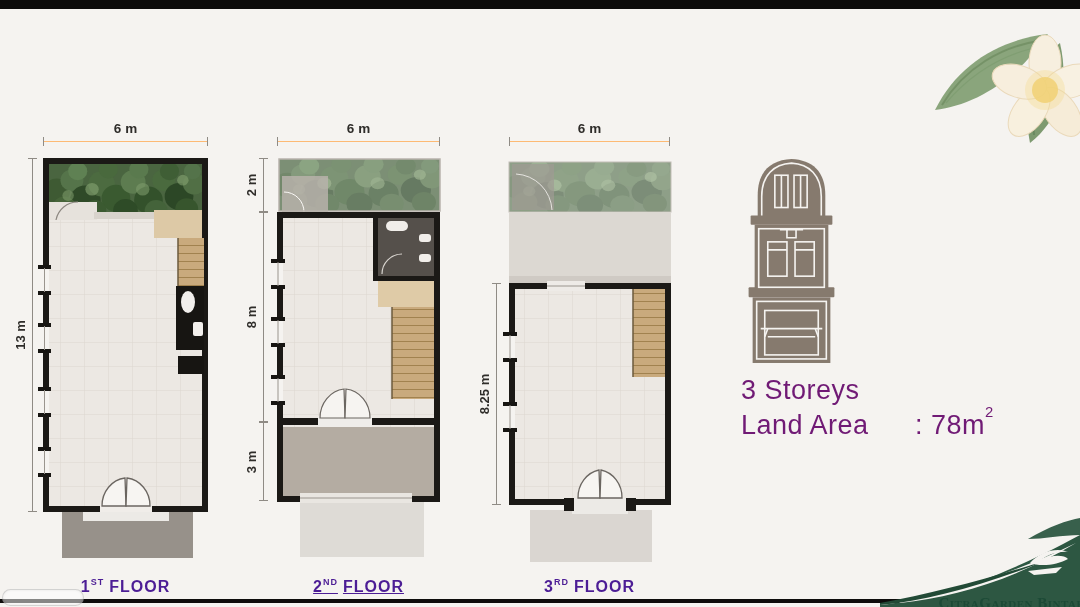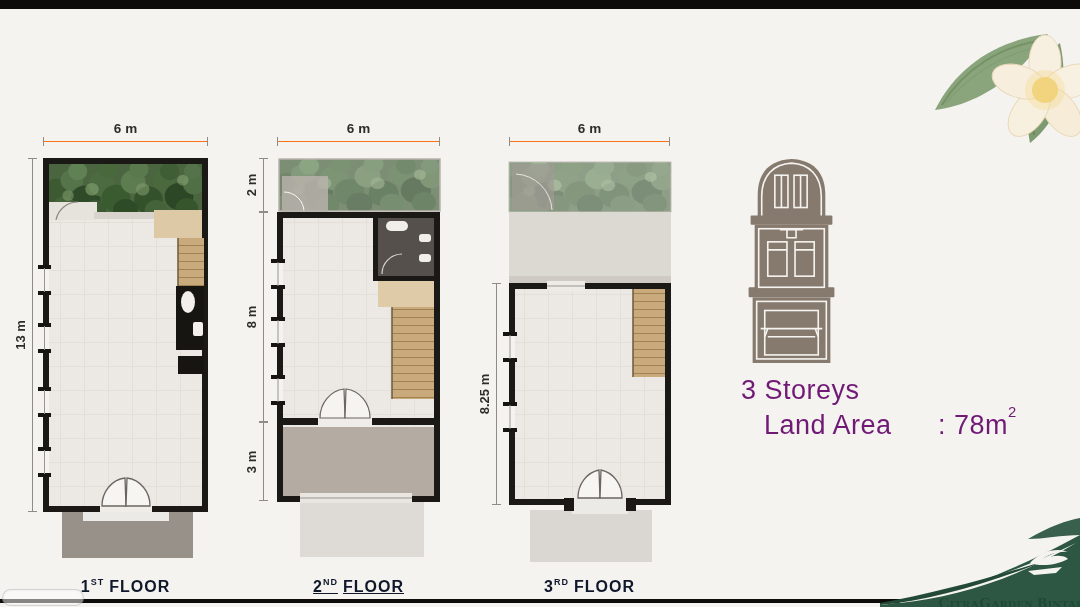--- a/index.html
+++ b/index.html
@@ -10,43 +10,43 @@
   .bar.bottom{top:599px;height:4px;z-index:4;}
 
   
   .title-block{position:absolute;left:12px;top:14px;z-index:3;}
   .title-block h1{margin:0;font-family:"Liberation Serif",serif;font-weight:700;
                   font-size:50px;line-height:1.05;color:#38322c;letter-spacing:1px;}
   .title-block .subtitle{font-family:"Liberation Serif",serif;font-size:31px;
                   color:#756a60;letter-spacing:3px;margin-top:4px;}
 
   
-  .dim-h{position:absolute;height:1px;background:#f97316;}
+  .dim-h{position:absolute;height:1px;background:#fdba74;}
   .dim-h::before,.dim-h::after{content:"";position:absolute;width:1px;height:9px;top:-4px;background:#8f8b85;}
   .dim-h::before{left:0;} .dim-h::after{right:0;}
   .dim-h .dim-label{position:absolute;left:50%;top:-20px;transform:translateX(-50%);
         font-size:13.5px;font-weight:700;color:#2f2d2a;white-space:nowrap;}
   .dim-v{position:absolute;width:1px;background:#8f8b85;}
   .dim-v::before,.dim-v::after{content:"";position:absolute;height:1px;width:9px;left:-4px;background:#8f8b85;}
   .dim-v::before{top:0;} .dim-v::after{bottom:0;}
   .dim-v .dim-label{position:absolute;top:50%;left:-12px;transform:translate(-50%,-50%) rotate(-90deg);
         font-size:13px;font-weight:700;color:#2f2d2a;white-space:nowrap;}
 
   .plan-svg{position:absolute;}
 
   
   .floor-label{position:absolute;top:578px;text-align:center;font-size:16px;font-weight:700;
-        color:#0f172a;letter-spacing:1px;}
+        color:#4c1d95;letter-spacing:1px;}
   .floor-label sup{font-size:9px;position:relative;top:-1px;}
   .floor-label .word{margin-left:5px;}
 
   
   .specs{position:absolute;left:741px;top:375px;color:#701a75;font-size:27px;letter-spacing:.5px;z-index:3;}
   .specs .row{margin-bottom:4px;white-space:nowrap;}
-  .specs .lbl{display:inline-block;width:174px;margin-left:23px;}
+  .specs .lbl{display:inline-block;width:174px;}
   .specs sup{font-size:.55em;position:relative;top:-.45em;}
 
   .bldg-icon{position:absolute;left:743px;top:151px;}
   .flower{position:absolute;right:0;top:5px;z-index:2;}
   .swoosh-wrap{position:absolute;right:0;bottom:0;width:200px;height:92px;z-index:5;}
   .wordmark{position:absolute;right:-14px;bottom:-5px;z-index:6;white-space:nowrap;
       font-family:"Liberation Serif",serif;font-weight:700;font-size:15px;
       font-variant:small-caps;color:#1c4a36;letter-spacing:.5px;}
   .watermark{position:absolute;left:2px;top:589px;width:80px;height:15px;z-index:5;
       border:1px solid rgba(90,90,90,.25);border-radius:9px;background:rgba(255,255,255,.5);

